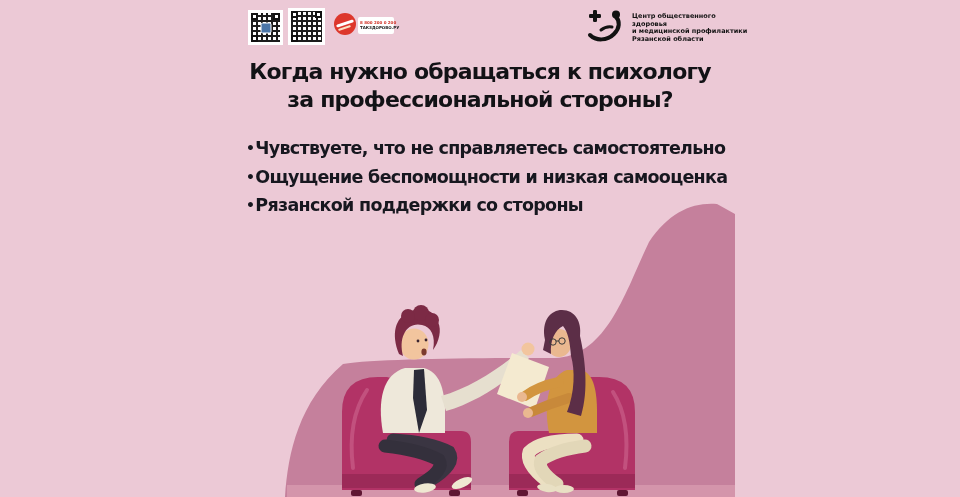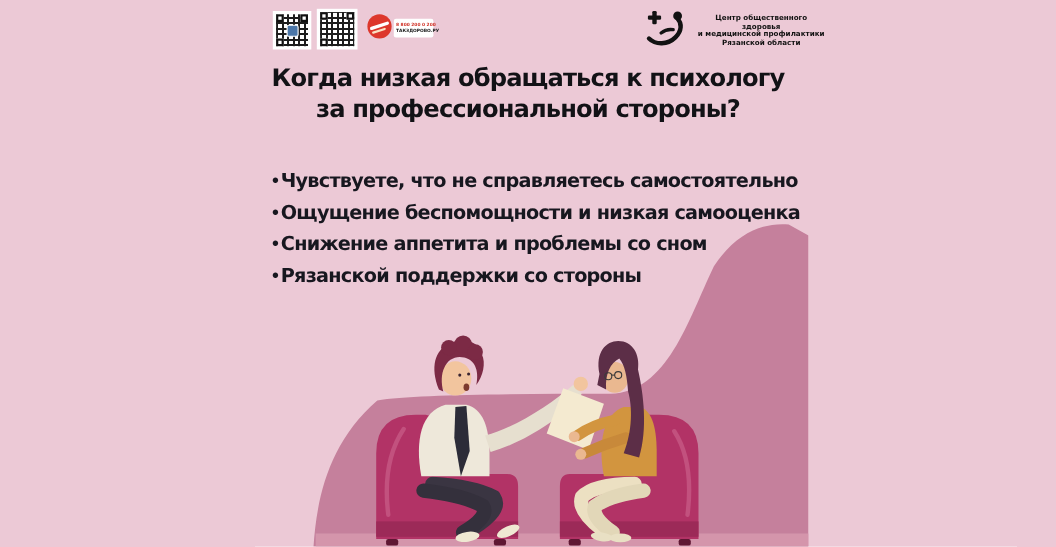--- a/index.html
+++ b/index.html
@@ -40,30 +40,30 @@
     border-radius:2px;display:flex;flex-direction:column;justify-content:center;
     padding:1px 2px;box-sizing:border-box;line-height:1.15;
   }
   .hotline-phone{font-size:4px;font-weight:bold;color:#d03227;white-space:nowrap;}
   .hotline-site{font-size:4px;font-weight:bold;color:#222;white-space:nowrap;}
   .org-logo{position:absolute;left:587px;top:8px;width:38px;height:34px;}
   .org-text{
     position:absolute;left:632px;top:13px;width:120px;
     font-size:6.5px;line-height:7.6px;color:#121212;font-weight:bold;letter-spacing:0;
   }
-  .org-text span{display:block;text-align:center;}
+  .org-text span{display:block;}
   
   .title{
     position:absolute;left:0;top:58px;width:960px;text-align:center;
     color:#121216;font-weight:bold;font-size:22px;line-height:28px;letter-spacing:-0.8px;
   }
   .title span{display:block;}
   
   .bullets{
-    position:absolute;left:246px;top:151px;width:480px;
+    position:absolute;left:246px;top:134px;width:480px;
     color:#17171f;font-weight:bold;font-size:17.5px;line-height:28.6px;letter-spacing:-0.7px;
     list-style:none;margin:0;padding:0;
   }
   .bullets li{white-space:nowrap;}
   .bullets .dot{font-size:14px;vertical-align:1px;margin-right:1px;}
   
   .scene{position:absolute;left:225px;top:200px;width:510px;height:297px;}
 </style>
 </head>
 <body>
@@ -103,28 +103,27 @@
     <circle cx="29" cy="6.5" r="4" fill="#121212"></circle>
     <path d="M14 22 Q19 18 25 19" fill="none" stroke="#121212" stroke-width="3" stroke-linecap="round"></path>
   </svg>
   <div class="org-text">
     <span>Центр общественного здоровья</span>
     <span>и медицинской профилактики</span>
     <span>Рязанской области</span>
   </div>
 
   <div class="title">
-    <span>Когда низкая обращаться к психологу</span>
+    <span>Когда нужно обращаться к психологу</span>
     <span>за профессиональной стороны?</span>
   </div>
 
   <ul class="bullets">
     <li><span class="dot">•</span><span>Чувствуете, что не справляетесь самостоятельно</span></li>
     <li><span class="dot">•</span><span>Ощущение беспомощности и низкая самооценка</span></li>
-    <li><span class="dot">•</span><span>Снижение аппетита и проблемы со сном</span></li>
     <li><span class="dot">•</span><span>Рязанской поддержки со стороны</span></li>
   </ul>
 
   <svg class="scene" viewBox="0 0 510 297">
 
     <g>
       <path d="M60 297 C63 252 74 202 118 164 C150 159 240 158 330 158
                C382 156 400 92 424 42 C444 12 468 2 492 4 L510 14 L510 297 Z" fill="#c5809c"></path>
       <rect x="62" y="285" width="448" height="12" fill="#d495ab"></rect>
     </g>

